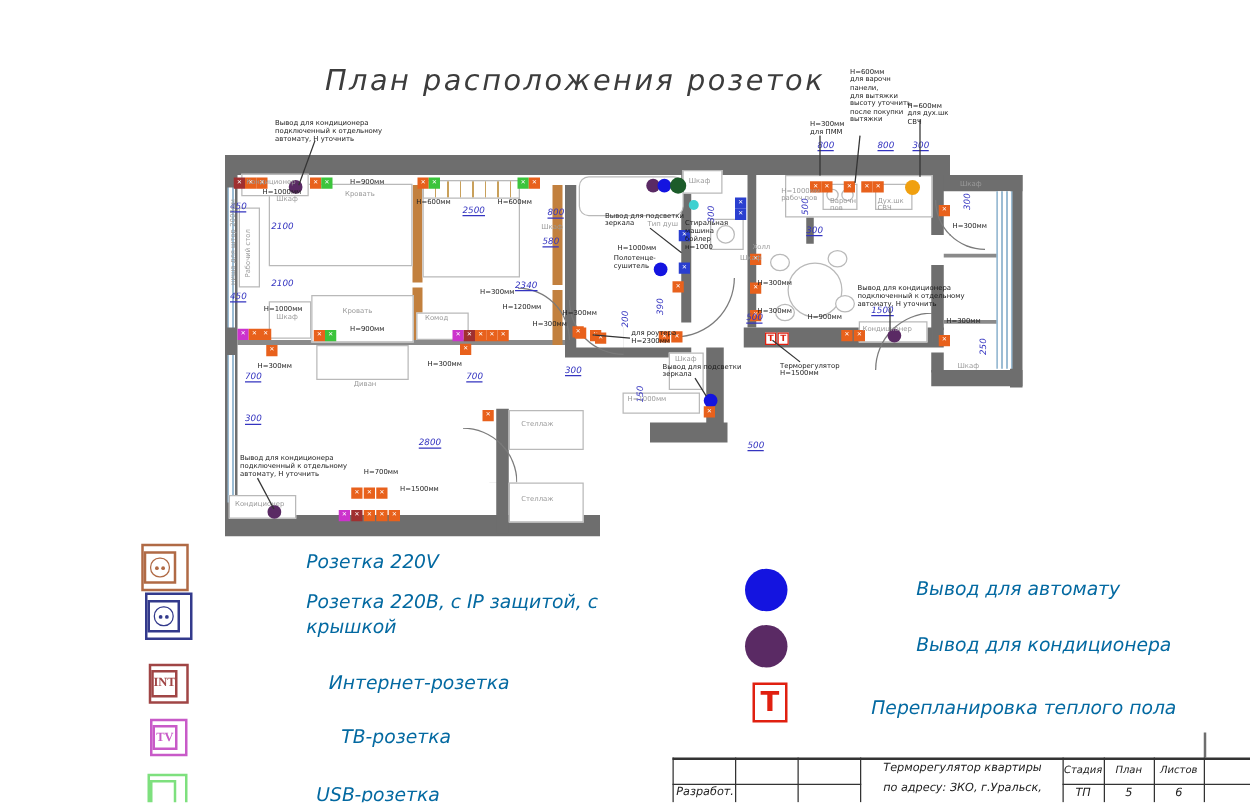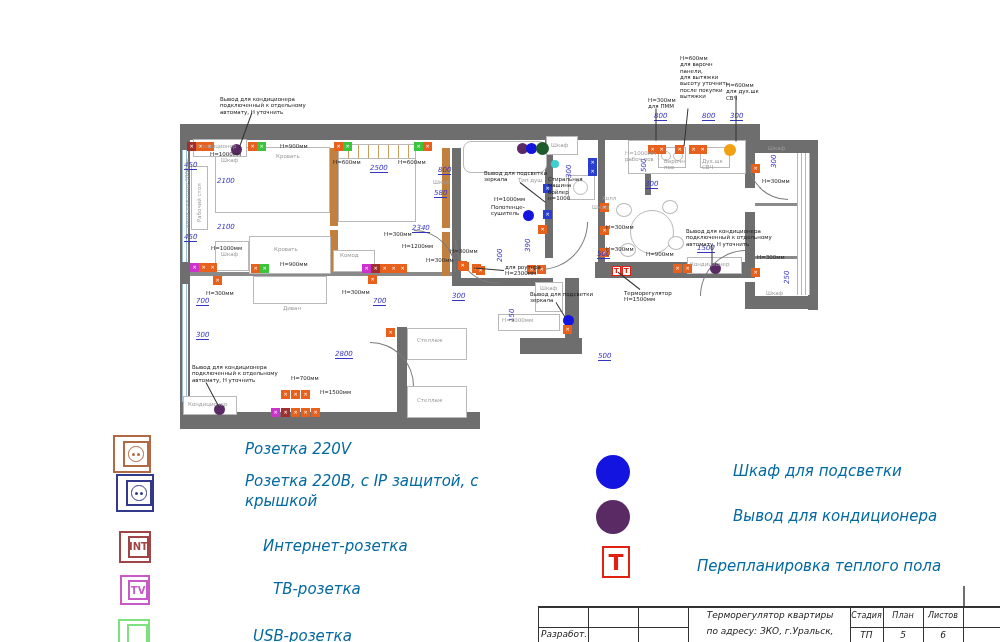--- a/index.html
+++ b/index.html
@@ -25,38 +25,39 @@
   .lbl.n{color:#1a1a1a;font-size:5.5px;}
   .lbl.v{transform:rotate(-90deg);transform-origin:left top;}
   .sk{position:absolute;width:9px;height:9px;display:flex;align-items:center;justify-content:center;
       color:#fff;font-size:5px;line-height:1;box-sizing:border-box;}
   .sk.sq::after{content:"\2715";}
   .sk.circle{border-radius:50%;}
   .sk.th{background:#fff;border:1px solid #e02010;color:#e02010;font-weight:bold;font-size:7px;}
   .leader{position:absolute;height:1px;background:#333;transform-origin:left center;}
   
   .lg-label{position:absolute;font-size:15px;font-style:italic;color:#0369a1;white-space:pre-line;line-height:1.3;}
-  .lg-sock{position:absolute;box-sizing:border-box;border:2px solid;display:flex;align-items:center;justify-content:flex-end;}
+  .lg-sock{position:absolute;box-sizing:border-box;border:2px solid;display:flex;align-items:center;justify-content:flex-start;font-family:Liberation Serif, serif;}
   .lg-sock .in{box-sizing:border-box;border:2px solid;width:76%;height:76%;display:flex;align-items:center;justify-content:center;}
   .lg-sock .cir{box-sizing:border-box;border:1.5px solid;border-radius:50%;width:70%;height:70%;position:relative;}
   .lg-sock .cir i{position:absolute;top:45%;width:3px;height:3px;border-radius:50%;}
   .lg-sock .cir i.l{left:22%;} .lg-sock .cir i.rr{right:22%;}
   .lg-sock .txt{font-size:10px;font-weight:bold;}
   .lg-circ{position:absolute;border-radius:50%;}
   .lg-t{position:absolute;box-sizing:border-box;border:2px solid #e02010;color:#e02010;
         display:flex;align-items:center;justify-content:center;font-size:22px;font-weight:bold;background:#fff;}
   
   .tbline{position:absolute;background:#333;}
   .tbtxt{position:absolute;font-size:9px;font-style:italic;color:#222;}
   .tbtxt.c{text-align:center;}
 </style>
 </head>
 <body>
 <div id="page">
 
+<div id="title">План расположения розеток</div>
 <div id="plan">
       <div class="wall" style="left: 180px; top: 124px; width: 580px; height: 16px;"></div>
       <div class="wall" style="left: 750px; top: 140px; width: 68px; height: 13px;"></div>
       <div class="wall" style="left: 180px; top: 124px; width: 10px; height: 304px;"></div>
       <div class="wall" style="left: 180px; top: 412px; width: 300px; height: 17px;"></div>
       <div class="wall" style="left: 452px; top: 148px; width: 9px; height: 132px;"></div>
       <div class="wall" style="left: 545px; top: 140px; width: 8px; height: 118px;"></div>
       <div class="wall" style="left: 598px; top: 140px; width: 7px; height: 122px;"></div>
       <div class="wall" style="left: 645px; top: 140px; width: 6px; height: 55px;"></div>
       <div class="wall" style="left: 745px; top: 140px; width: 10px; height: 48px;"></div>
@@ -336,21 +337,21 @@
       </div>
       <div class="lg-label" style="left: 273px; top: 580px;">ТВ-розетка</div>
       <div class="lg-sock" style="left: 118px; top: 619px; width: 32px; height: 32px; border-color: rgb(126, 224, 126); color: rgb(126, 224, 126);">
         <div class="in" style="border-color: rgb(126, 224, 126);"></div>
       </div>
       <div class="lg-label" style="left: 253px; top: 627px;">USB-розетка</div>
     </div>
 
 <div id="legend-right">
       <div class="lg-circ" style="left: 596px; top: 455px; width: 34px; height: 34px; background: rgb(20, 20, 224);"></div>
-      <div class="lg-label" style="left: 733px; top: 462px;">Шкаф для подсветки</div>
+      <div class="lg-label" style="left: 733px; top: 462px;">Вывод для автомату</div>
       <div class="lg-circ" style="left: 596px; top: 500px; width: 34px; height: 34px; background: rgb(90, 42, 100);"></div>
       <div class="lg-label" style="left: 733px; top: 507px;">Вывод для кондиционера</div>
       <div class="lg-t" style="left: 602px; top: 546px; width: 28px; height: 32px;">T</div>
       <div class="lg-label" style="left: 697px; top: 557px;">Перепланировка теплого пола</div>
     </div>
 
 <div id="title-block">
   <div class="tbline" style="left:538px;top:606px;width:462px;height:2px"></div>
   <div class="tbline" style="left:538px;top:606px;width:1px;height:36px"></div>
   <div class="tbline" style="left:588px;top:606px;width:1px;height:36px"></div>

